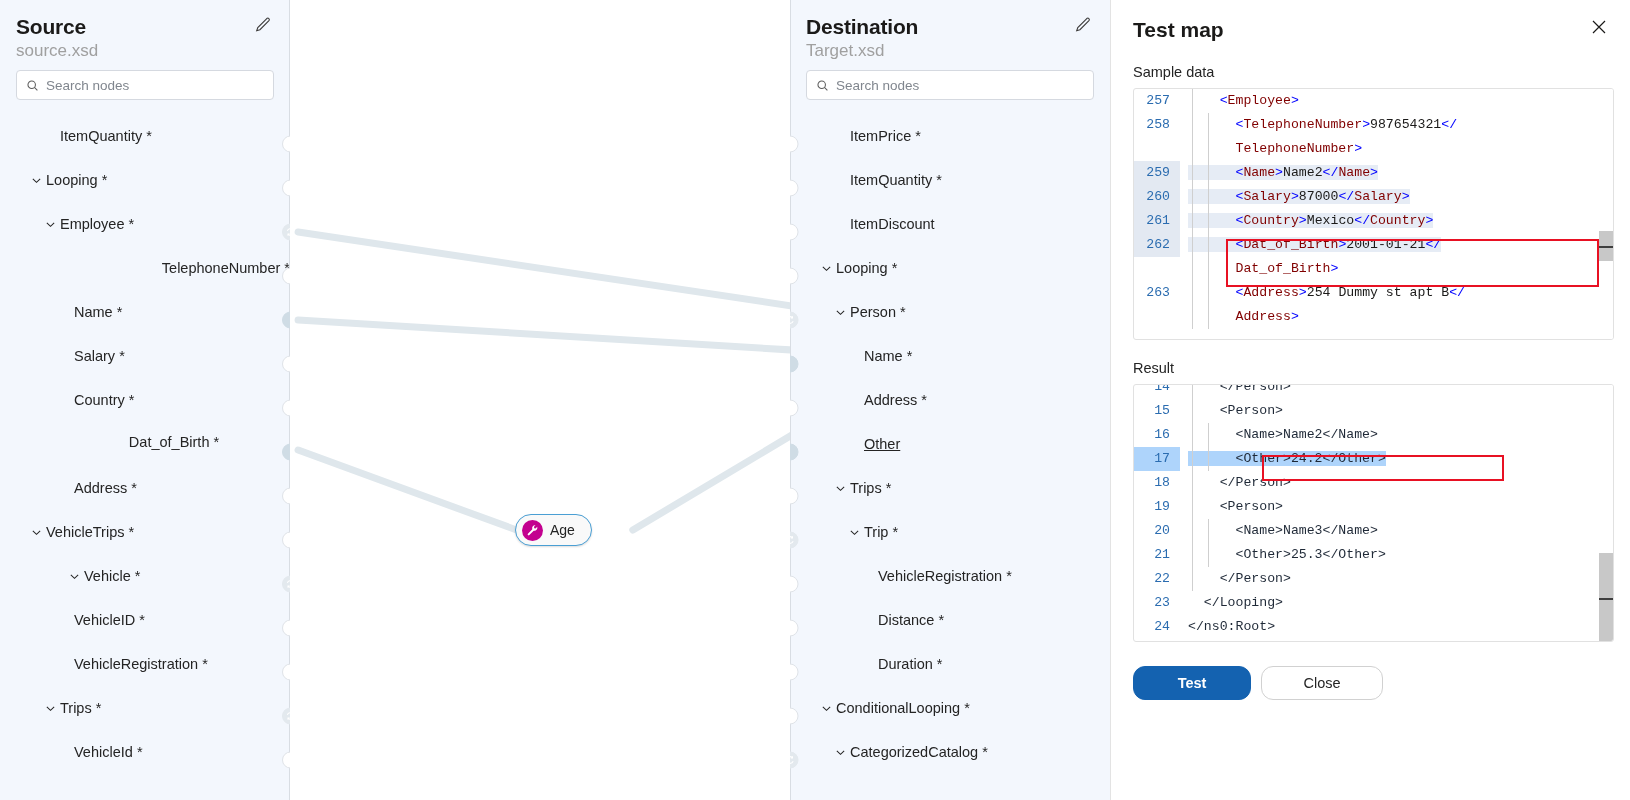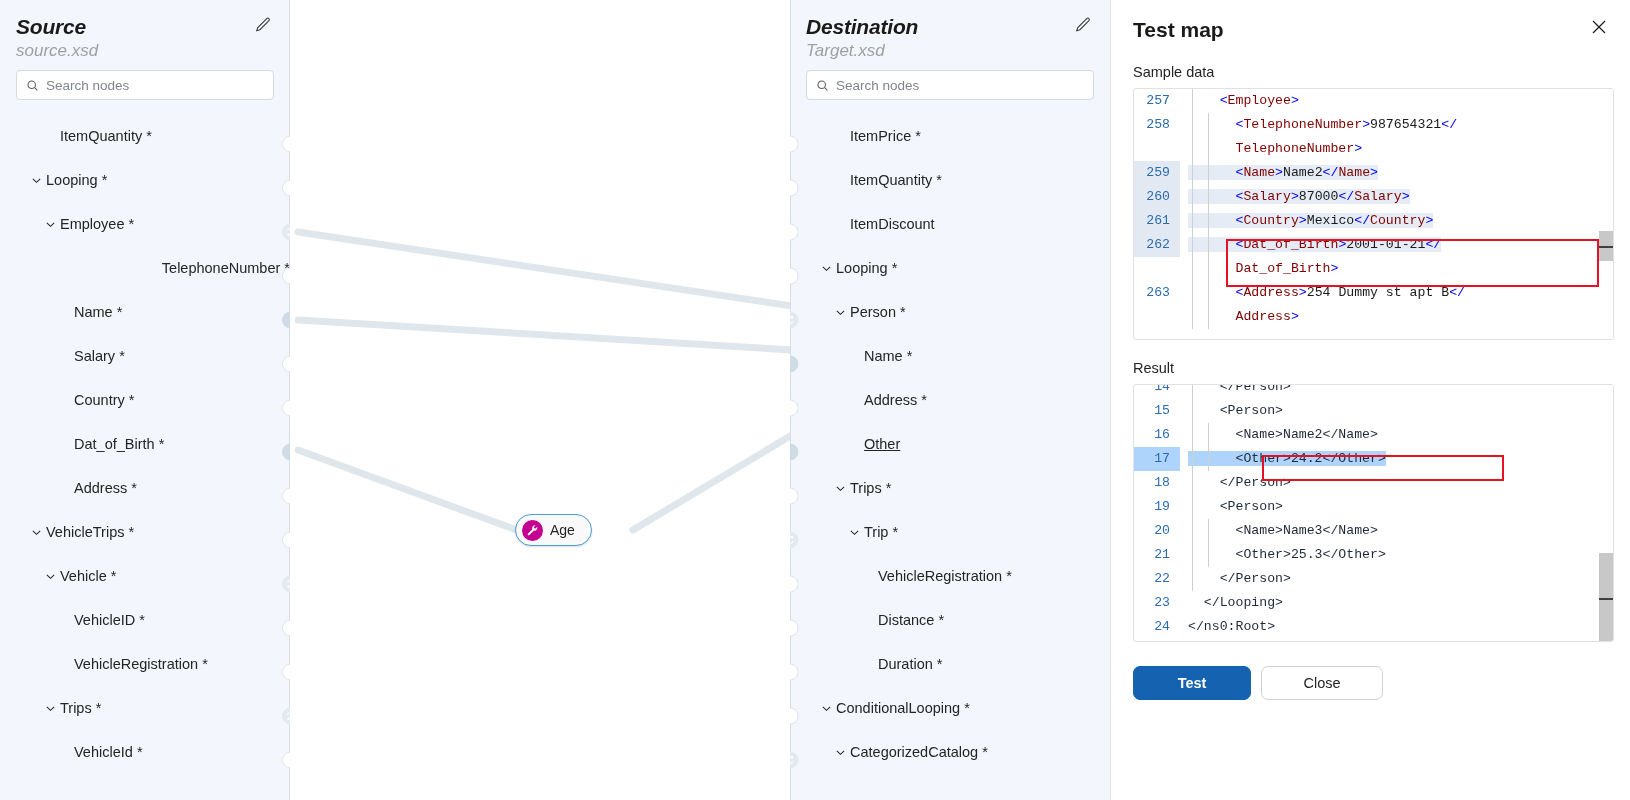--- a/index.html
+++ b/index.html
@@ -14,21 +14,21 @@
   
   .schema-panel {
     width: 290px; height: 800px;
     background: #f3f7fd;
     position: relative;
     flex: 0 0 auto;
     overflow: hidden;
   }
   .schema-panel.dest { width: 320px; background: #f3f7fd; }
 
-  .panel-head { padding: 14px 4px 0 16px; position: relative; font-style: italic; }
+  .panel-head { padding: 14px 4px 0 16px; position: relative; }
   .panel-title {
     font-size: 21px; font-weight: 700; color: #1b1a19; letter-spacing: -0.2px;
     line-height: 26px;
   }
   .panel-sub { font-size: 17px; color: #a0a0a0; margin-top: 2px; line-height: 18px; }
   .edit-icon {
     position: absolute; right: 16px; top: 14px;
     width: 22px; height: 22px; cursor: pointer;
     display: flex; align-items: center; justify-content: center;
   }
@@ -152,21 +152,21 @@
     background: #fff;
   }
   .vthumb { position: absolute; left: 0; width: 14px; background: #c8c8c8; }
   .vthumb::after {
     content: ""; position: absolute; left: 0; right: 0; top: 50%;
     height: 2px; background: #3f3f3f;
   }
 
   .tm-buttons { display: flex; gap: 10px; padding: 24px 22px 0 22px; }
   .btn {
-    height: 34px; border-radius: 7px; font-size: 14.5px;
+    height: 34px; border-radius: 12px; font-size: 14.5px;
     display: inline-flex; align-items: center; justify-content: center;
     cursor: pointer; font-family: "Liberation Sans", sans-serif;
   }
   .btn-primary { background: #1462b0; color: #fff; border: 1px solid #1462b0; font-weight: 600; width: 118px; }
   .btn-default { background: #fff; color: #242424; border: 1px solid #d1d1d1; width: 122px; }
 </style>
 </head>
 <body>
 
 <div id="app">
@@ -218,37 +218,37 @@
           <span class="lbl">Name *</span>
         </div>
         <div class="tree-row" style="padding-left: 58px;">
           <span class="chev"></span>
           <span class="lbl">Salary *</span>
         </div>
         <div class="tree-row" style="padding-left: 58px;">
           <span class="chev"></span>
           <span class="lbl">Country *</span>
         </div>
-        <div class="tree-row" style="padding-left: 58px;">
+        <div class="tree-row" style="padding-left: 58px; flex-direction: column;">
           <span class="chev"></span>
           <span class="lbl">Dat_of_Birth *</span>
         </div>
         <div class="tree-row" style="padding-left: 58px;">
           <span class="chev"></span>
           <span class="lbl">Address *</span>
         </div>
         <div class="tree-row" style="padding-left: 30px;">
           <span class="chev">
             <svg viewBox="0 0 12 12" fill="none" stroke="#242424" stroke-width="1.1">
               <path d="M2 4.2 L6 8 L10 4.2"></path>
             </svg>
           </span>
           <span class="lbl">VehicleTrips *</span>
         </div>
-        <div class="tree-row" style="padding-left: 44px;">
+        <div class="tree-row" style="padding-left: 68px;">
           <span class="chev">
             <svg viewBox="0 0 12 12" fill="none" stroke="#242424" stroke-width="1.1">
               <path d="M2 4.2 L6 8 L10 4.2"></path>
             </svg>
           </span>
           <span class="lbl">Vehicle *</span>
         </div>
         <div class="tree-row" style="padding-left: 58px;">
           <span class="chev"></span>
           <span class="lbl">VehicleID *</span>

